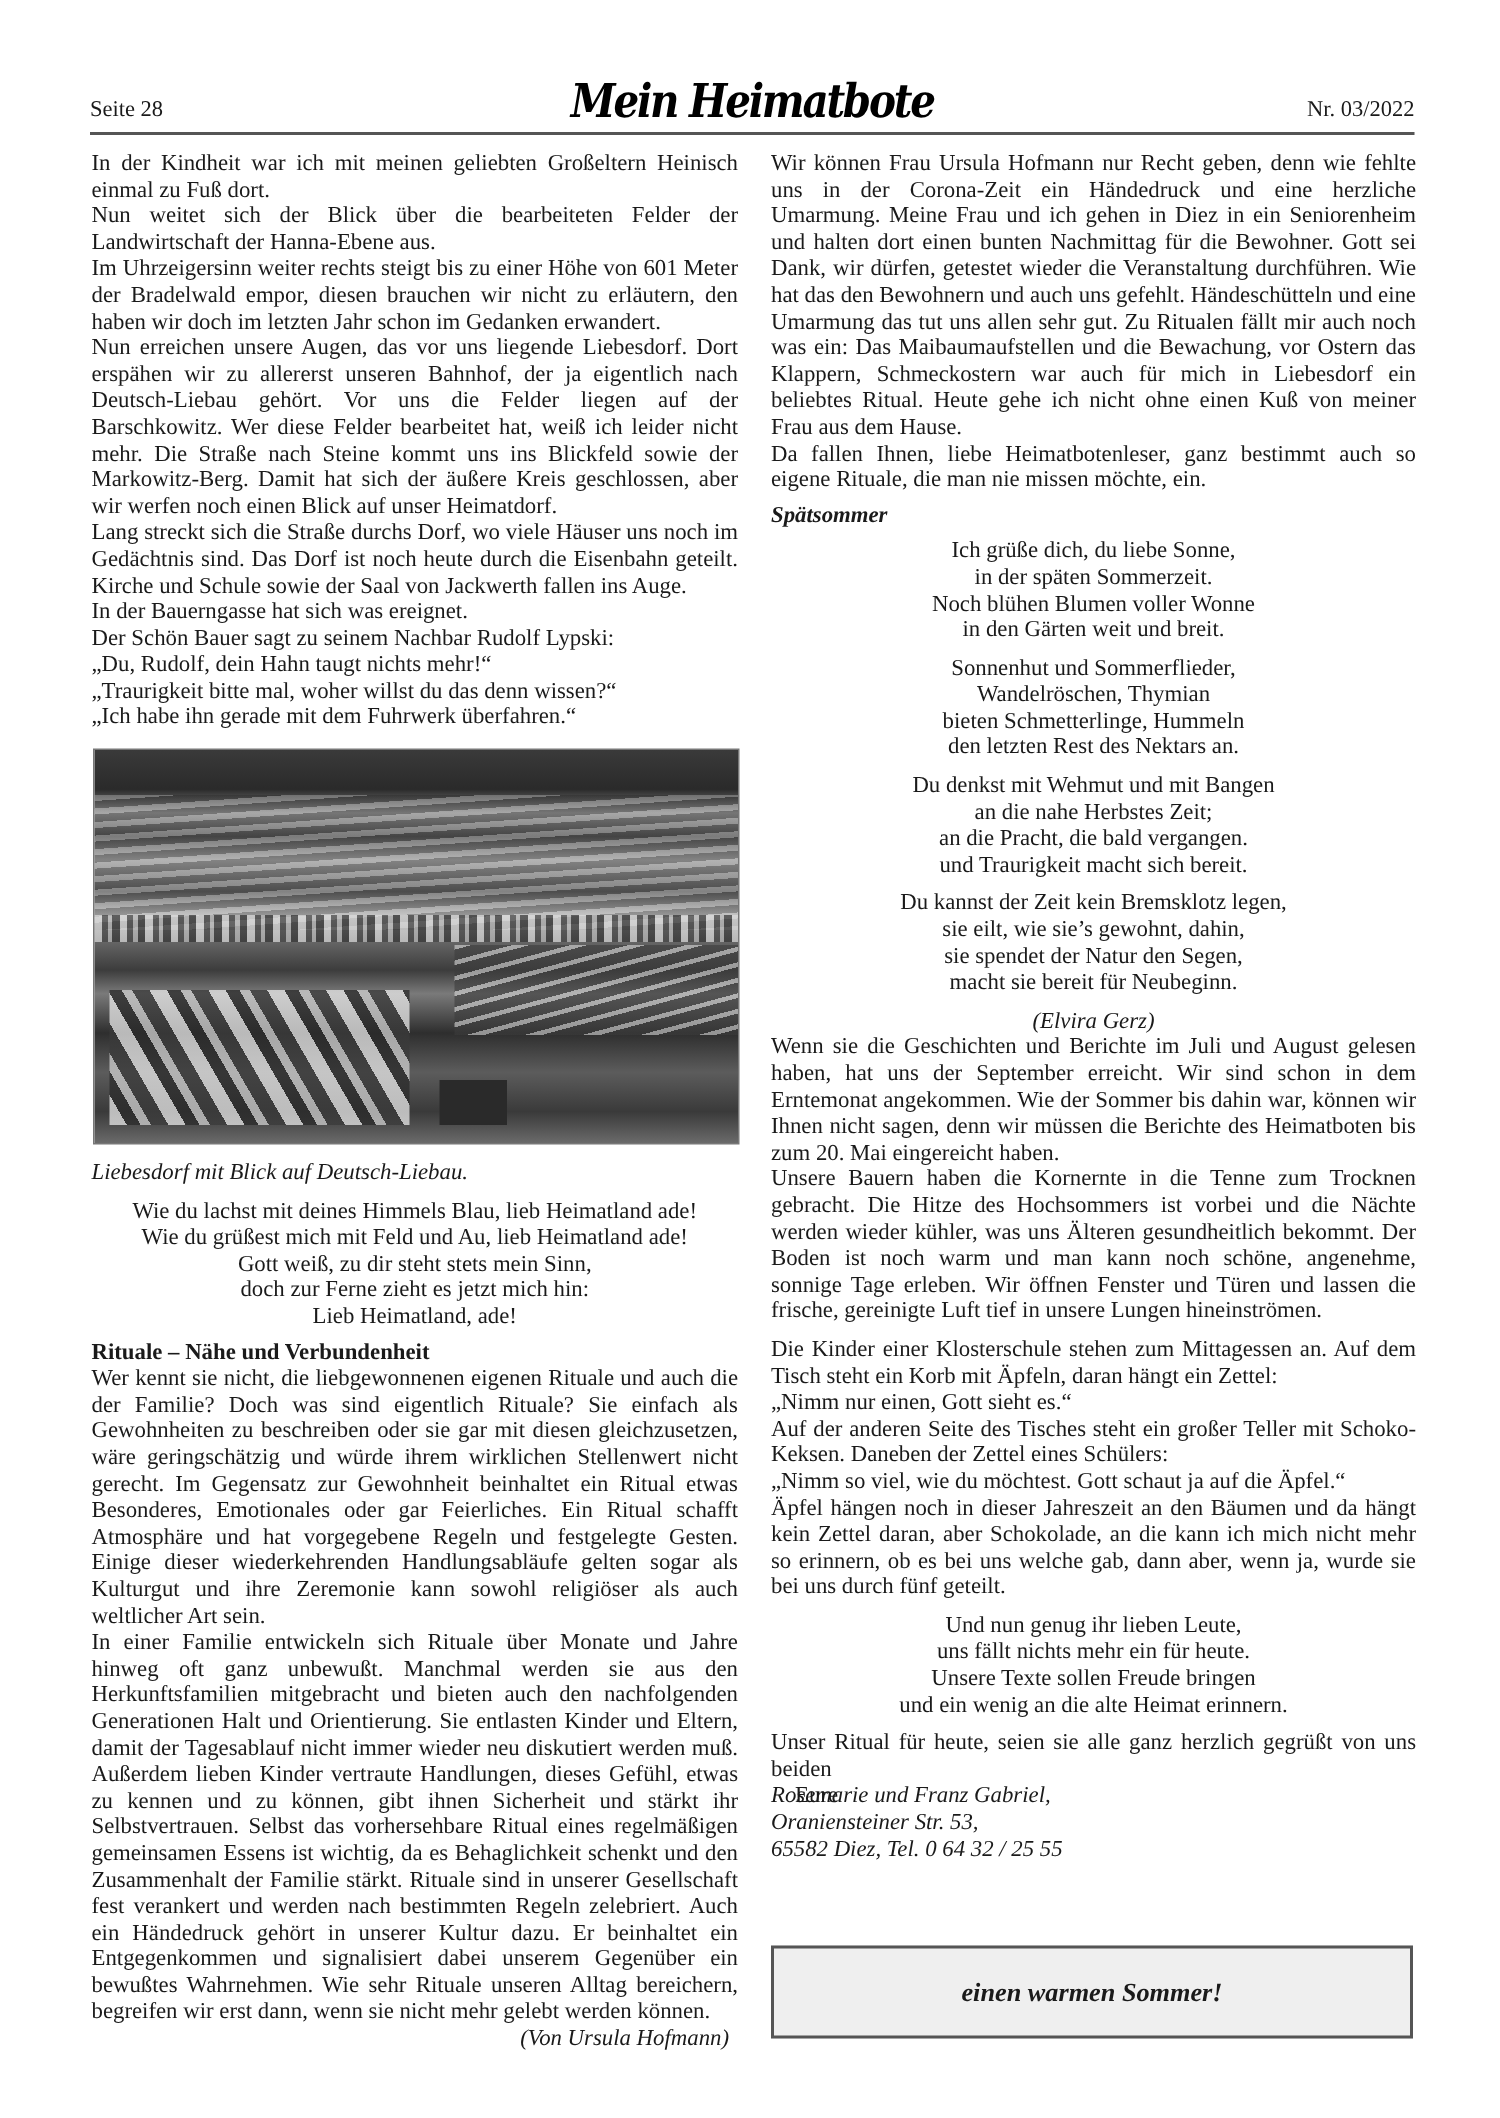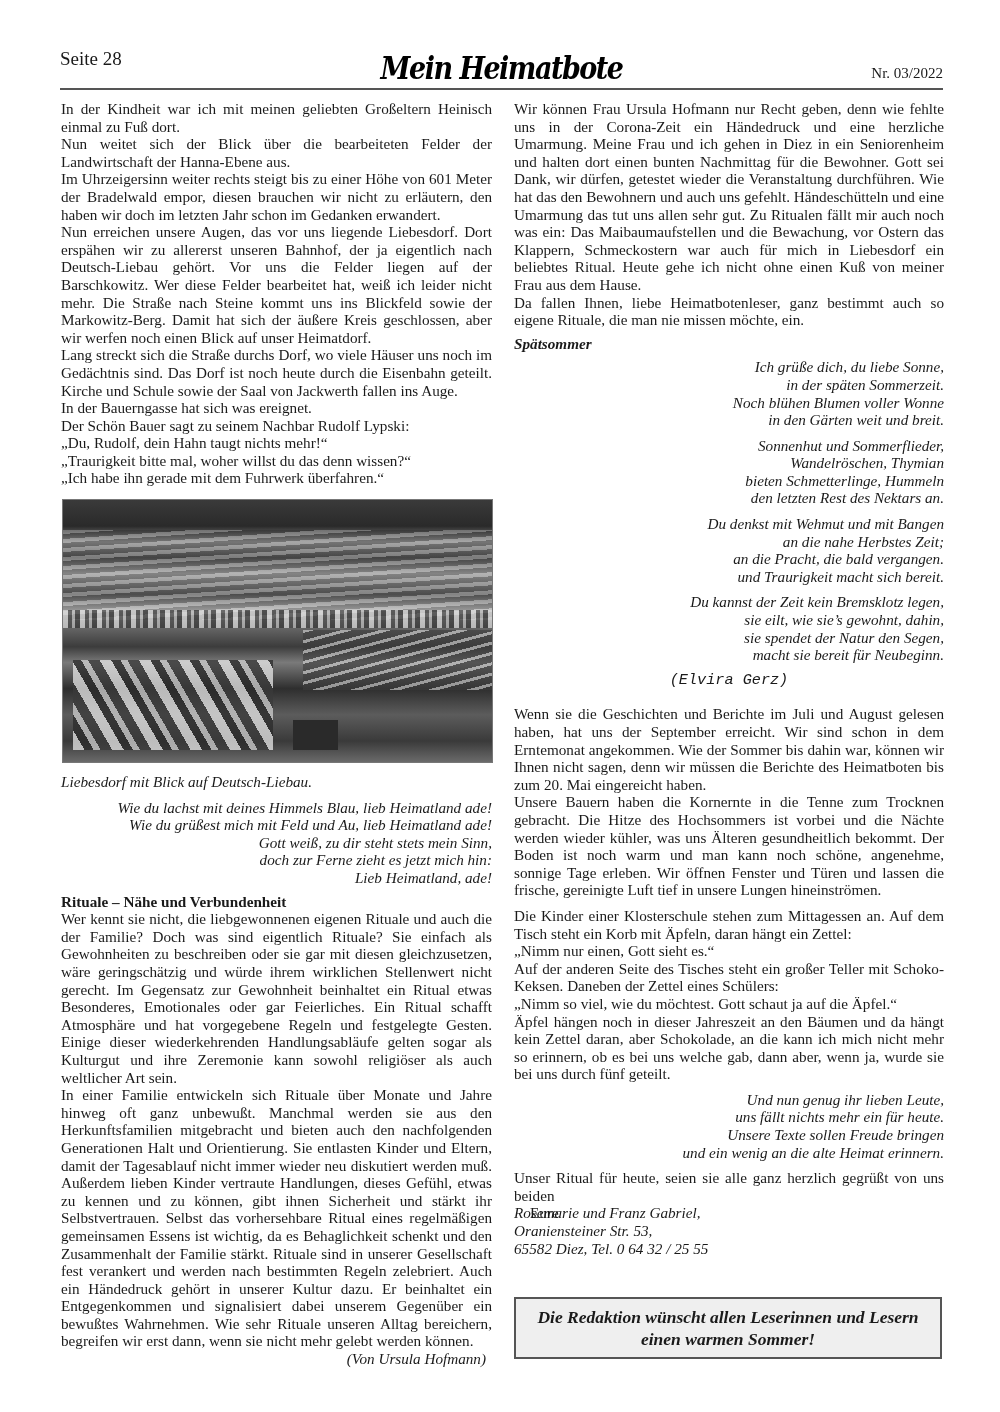--- a/index.html
+++ b/index.html
@@ -1,21 +1,21 @@
 <!DOCTYPE html>
 <html><head>
 <meta charset="utf-8">
 <style>
   html, body { margin: 0; padding: 0; }
   body {
     width: 1000px; height: 1412px; background: #ffffff; position: relative; overflow: hidden;
     font-family: "Liberation Serif", "DejaVu Serif", serif; color: #1a1a1a;
   }
   .header { position: absolute; left: 60px; right: 57px; top: 50px; height: 38px; border-bottom: 2px solid #555; }
-  .page-num { position: absolute; left: 0; bottom: 18px; font-size: 19px; }
+  .page-num { position: absolute; left: 0; bottom: 6px; font-size: 15px; }
   .issue-num { position: absolute; right: 0; bottom: 6px; font-size: 15px; margin-left: 42px; }
   .masthead {
     position: absolute; left: 50%; transform: translateX(-50%) scaleY(1.15); bottom: 4px;
     font-family: "DejaVu Serif", serif; font-weight: 900; font-style: italic;
     font-size: 27px; letter-spacing: -1.5px; color: #000; white-space: nowrap;
   }
   .col { position: absolute; top: 100px; font-size: 15.2px; line-height: 17.6px; }
   .col-left { left: 61px; width: 431px; }
   .col-right { left: 514px; width: 430px; }
   p { margin: 0; text-align: justify; }
@@ -28,26 +28,26 @@
   .photo .fields { position: absolute; left: 0; right: 0; top: 30px; height: 90px;
     background: repeating-linear-gradient(176deg, rgba(255,255,255,0.25) 0 4px, rgba(0,0,0,0.15) 4px 9px); }
   .photo .town { position: absolute; left: 0; right: 0; top: 110px; height: 18px;
     background: repeating-linear-gradient(90deg, #ddd 0 5px, #444 5px 9px, #bbb 9px 12px, #333 12px 17px); opacity: 0.7; }
   .photo .houses { position: absolute; left: 10px; top: 160px; width: 200px; height: 90px;
     background: repeating-linear-gradient(60deg, #e8e8e8 0 10px, #2a2a2a 10px 18px, #cfcfcf 18px 24px, #3a3a3a 24px 34px); opacity: 0.75; }
   .photo .rail { position: absolute; left: 240px; top: 130px; width: 190px; height: 60px;
     background: repeating-linear-gradient(165deg, #d8d8d8 0 3px, #3c3c3c 3px 10px); opacity: 0.6; }
   .photo .barn { position: absolute; left: 230px; top: 220px; width: 45px; height: 30px; background: #2a2a2a; }
   .caption { font-style: italic; margin: 0 0 8px 0; }
-  .poem { text-align: right; font-style: italic; }
+  .poem { text-align: center; }
   .poem .stanza { margin-bottom: 8px; }
   .poem-title { font-weight: bold; font-style: italic; margin: 6px 0 6px 0; }
   .section-title { font-family: "Liberation Serif", serif; font-weight: bold; margin-top: 6px; }
   .attribution-inline { font-style: italic; float: right; margin-right: 6px; }
-  .poem-author { text-align: center; font-style: italic; margin-bottom: 16px; font-family: Liberation Mono, monospace; }
+  .poem-author { text-align: center; font-style: italic; margin-bottom: 0; }
   .gap { height: 8px; }
   .sig { position: relative; }
   .sig .eure { position: absolute; left: 16px; top: 0; }
   .sig .addr { text-align: left; font-style: italic; }
   .banner {
     position: absolute; left: 514px; top: 1297px; width: 428px; height: 62px;
     border: 2px solid #555; background: #efefef; box-sizing: border-box;
     display: flex; flex-direction: column; align-items: center; justify-content: center;
     font-weight: bold; font-style: italic; font-size: 17.5px; line-height: 22px; text-align: center;
   }
@@ -153,15 +153,14 @@
   <p>Unser Ritual für heute, seien sie alle ganz herzlich gegrüßt von uns beiden</p>
   <div class="sig">
     <span class="eure">Eure</span>
     <div class="addr">Rosemarie und Franz Gabriel,</div>
     <div class="addr">Oraniensteiner Str. 53,</div>
     <div class="addr">65582 Diez, Tel. 0 64 32 / 25 55</div>
   </div>
 </div>
 
 <div class="banner">
-  <div>Die Redaktion wünscht allen Leserinnen und Lesern</div>
   <div>einen warmen Sommer!</div>
 </div>
 
 </body></html>

